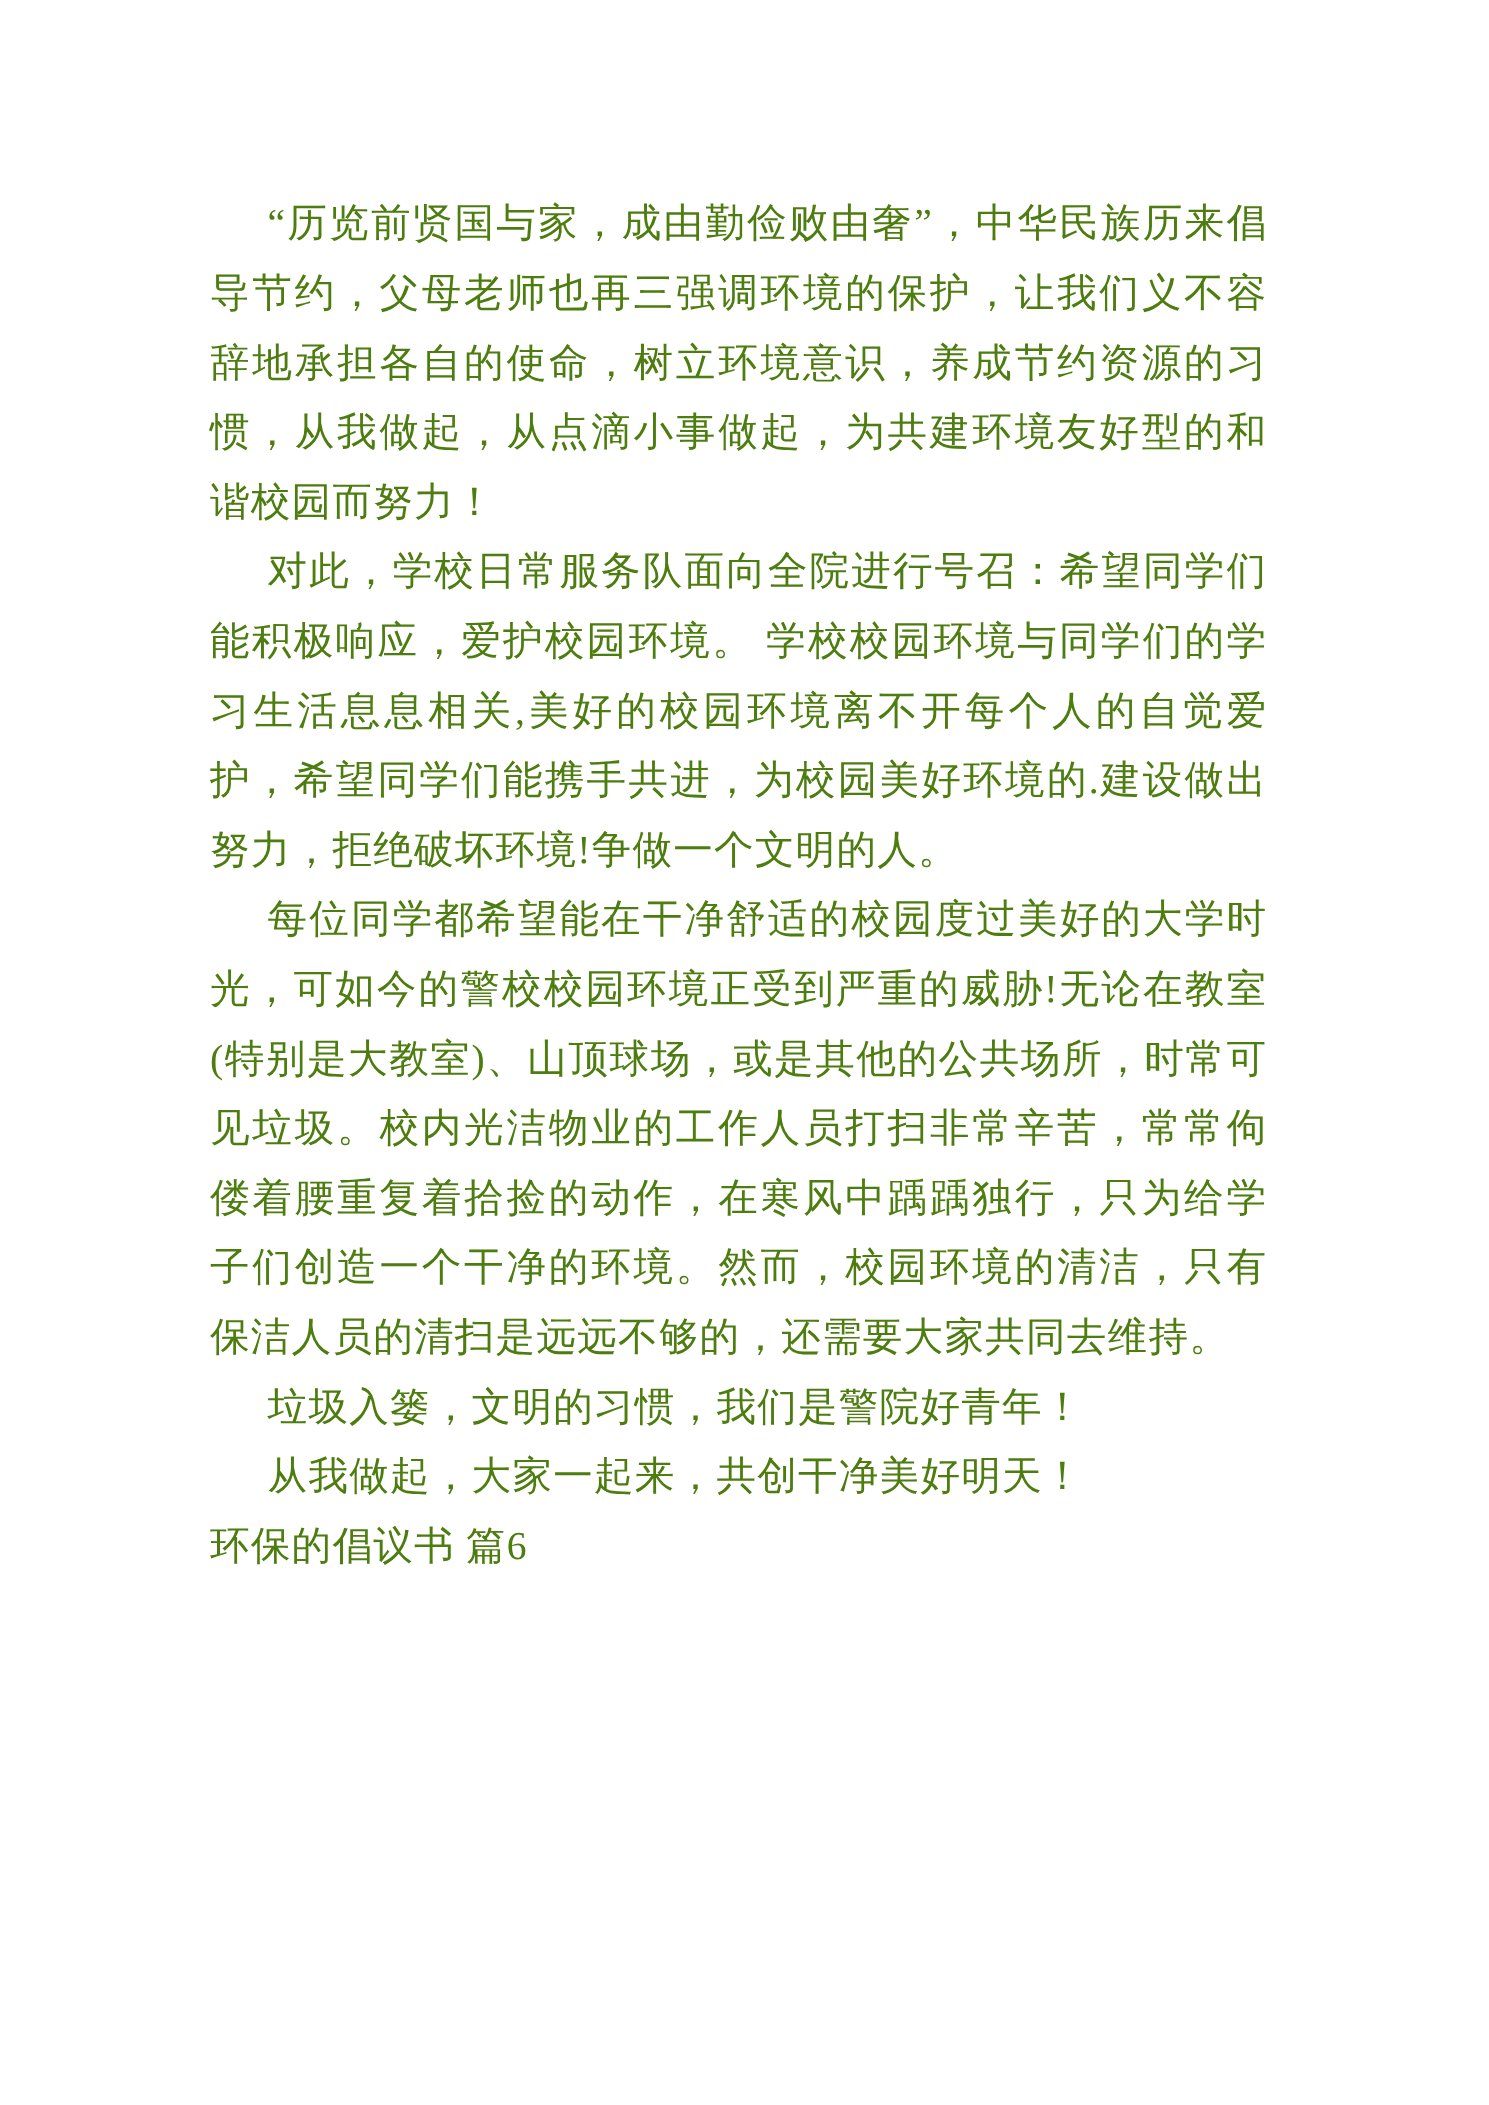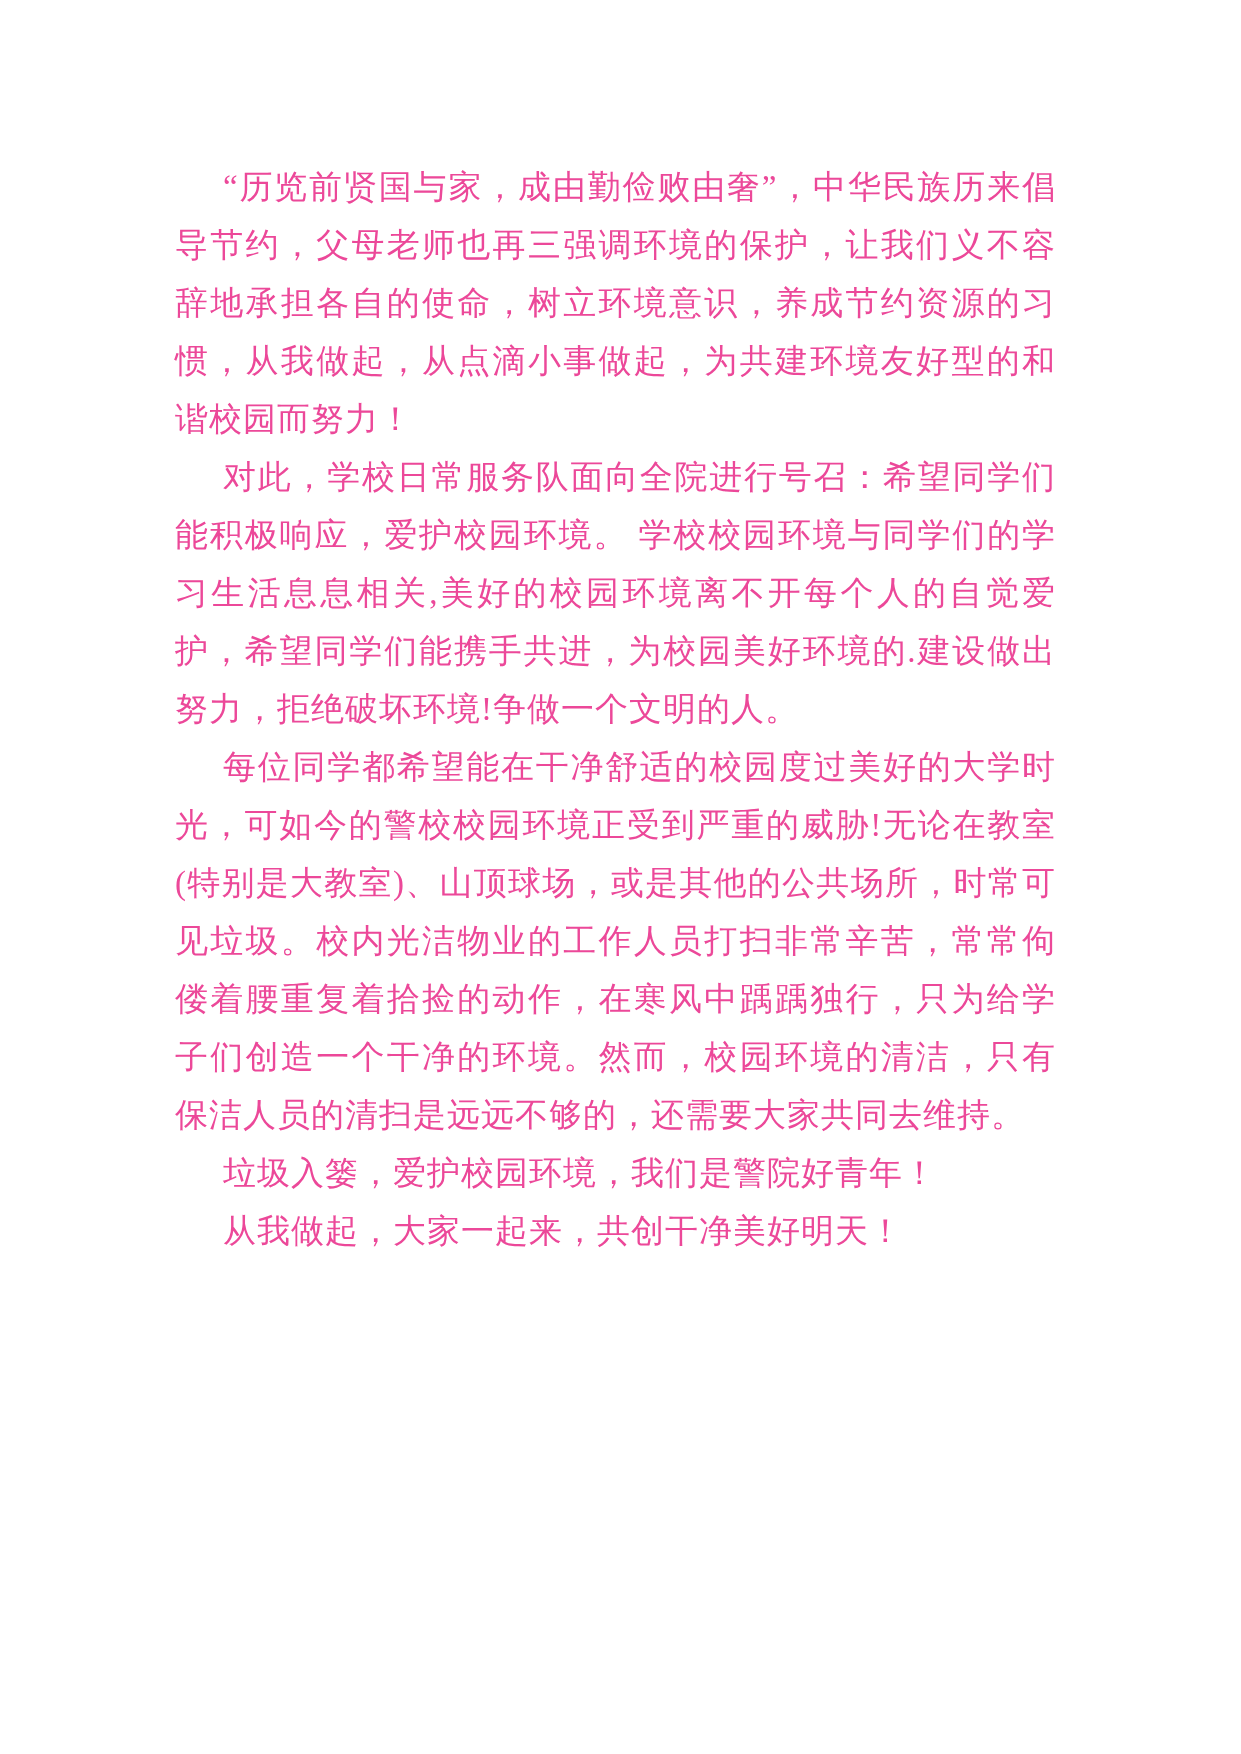--- a/index.html
+++ b/index.html
@@ -41,20 +41,21 @@
     padding: 0;
   }
   .doc-text p.indent {
     text-indent: 48px;
   }
 </style>
 </head>
 <body>
 
 <main class="doc">
-  <section class="doc-text" id="doc-body" style="color: #ec4899;">
+  <section class="doc-text" id="doc-body" style="color: #4d7c0f;">
       <p class="indent">“历览前贤国与家，成由勤俭败由奢”，中华民族历来倡导节约，父母老师也再三强调环境的保护，让我们义不容辞地承担各自的使命，树立环境意识，养成节约资源的习惯，从我做起，从点滴小事做起，为共建环境友好型的和谐校园而努力！</p>
       <p class="indent">对此，学校日常服务队面向全院进行号召：希望同学们能积极响应，爱护校园环境。 学校校园环境与同学们的学习生活息息相关,美好的校园环境离不开每个人的自觉爱护，希望同学们能携手共进，为校园美好环境的.建设做出努力，拒绝破坏环境!争做一个文明的人。</p>
       <p class="indent">每位同学都希望能在干净舒适的校园度过美好的大学时光，可如今的警校校园环境正受到严重的威胁!无论在教室(特别是大教室)、山顶球场，或是其他的公共场所，时常可见垃圾。校内光洁物业的工作人员打扫非常辛苦，常常佝偻着腰重复着拾捡的动作，在寒风中踽踽独行，只为给学子们创造一个干净的环境。然而，校园环境的清洁，只有保洁人员的清扫是远远不够的，还需要大家共同去维持。</p>
-      <p class="indent">垃圾入篓，爱护校园环境，我们是警院好青年！</p>
+      <p class="indent">垃圾入篓，文明的习惯，我们是警院好青年！</p>
       <p class="indent">从我做起，大家一起来，共创干净美好明天！</p>
+      <p class="">环保的倡议书 篇6</p>
     </section>
 </main>
 
 </body></html>

